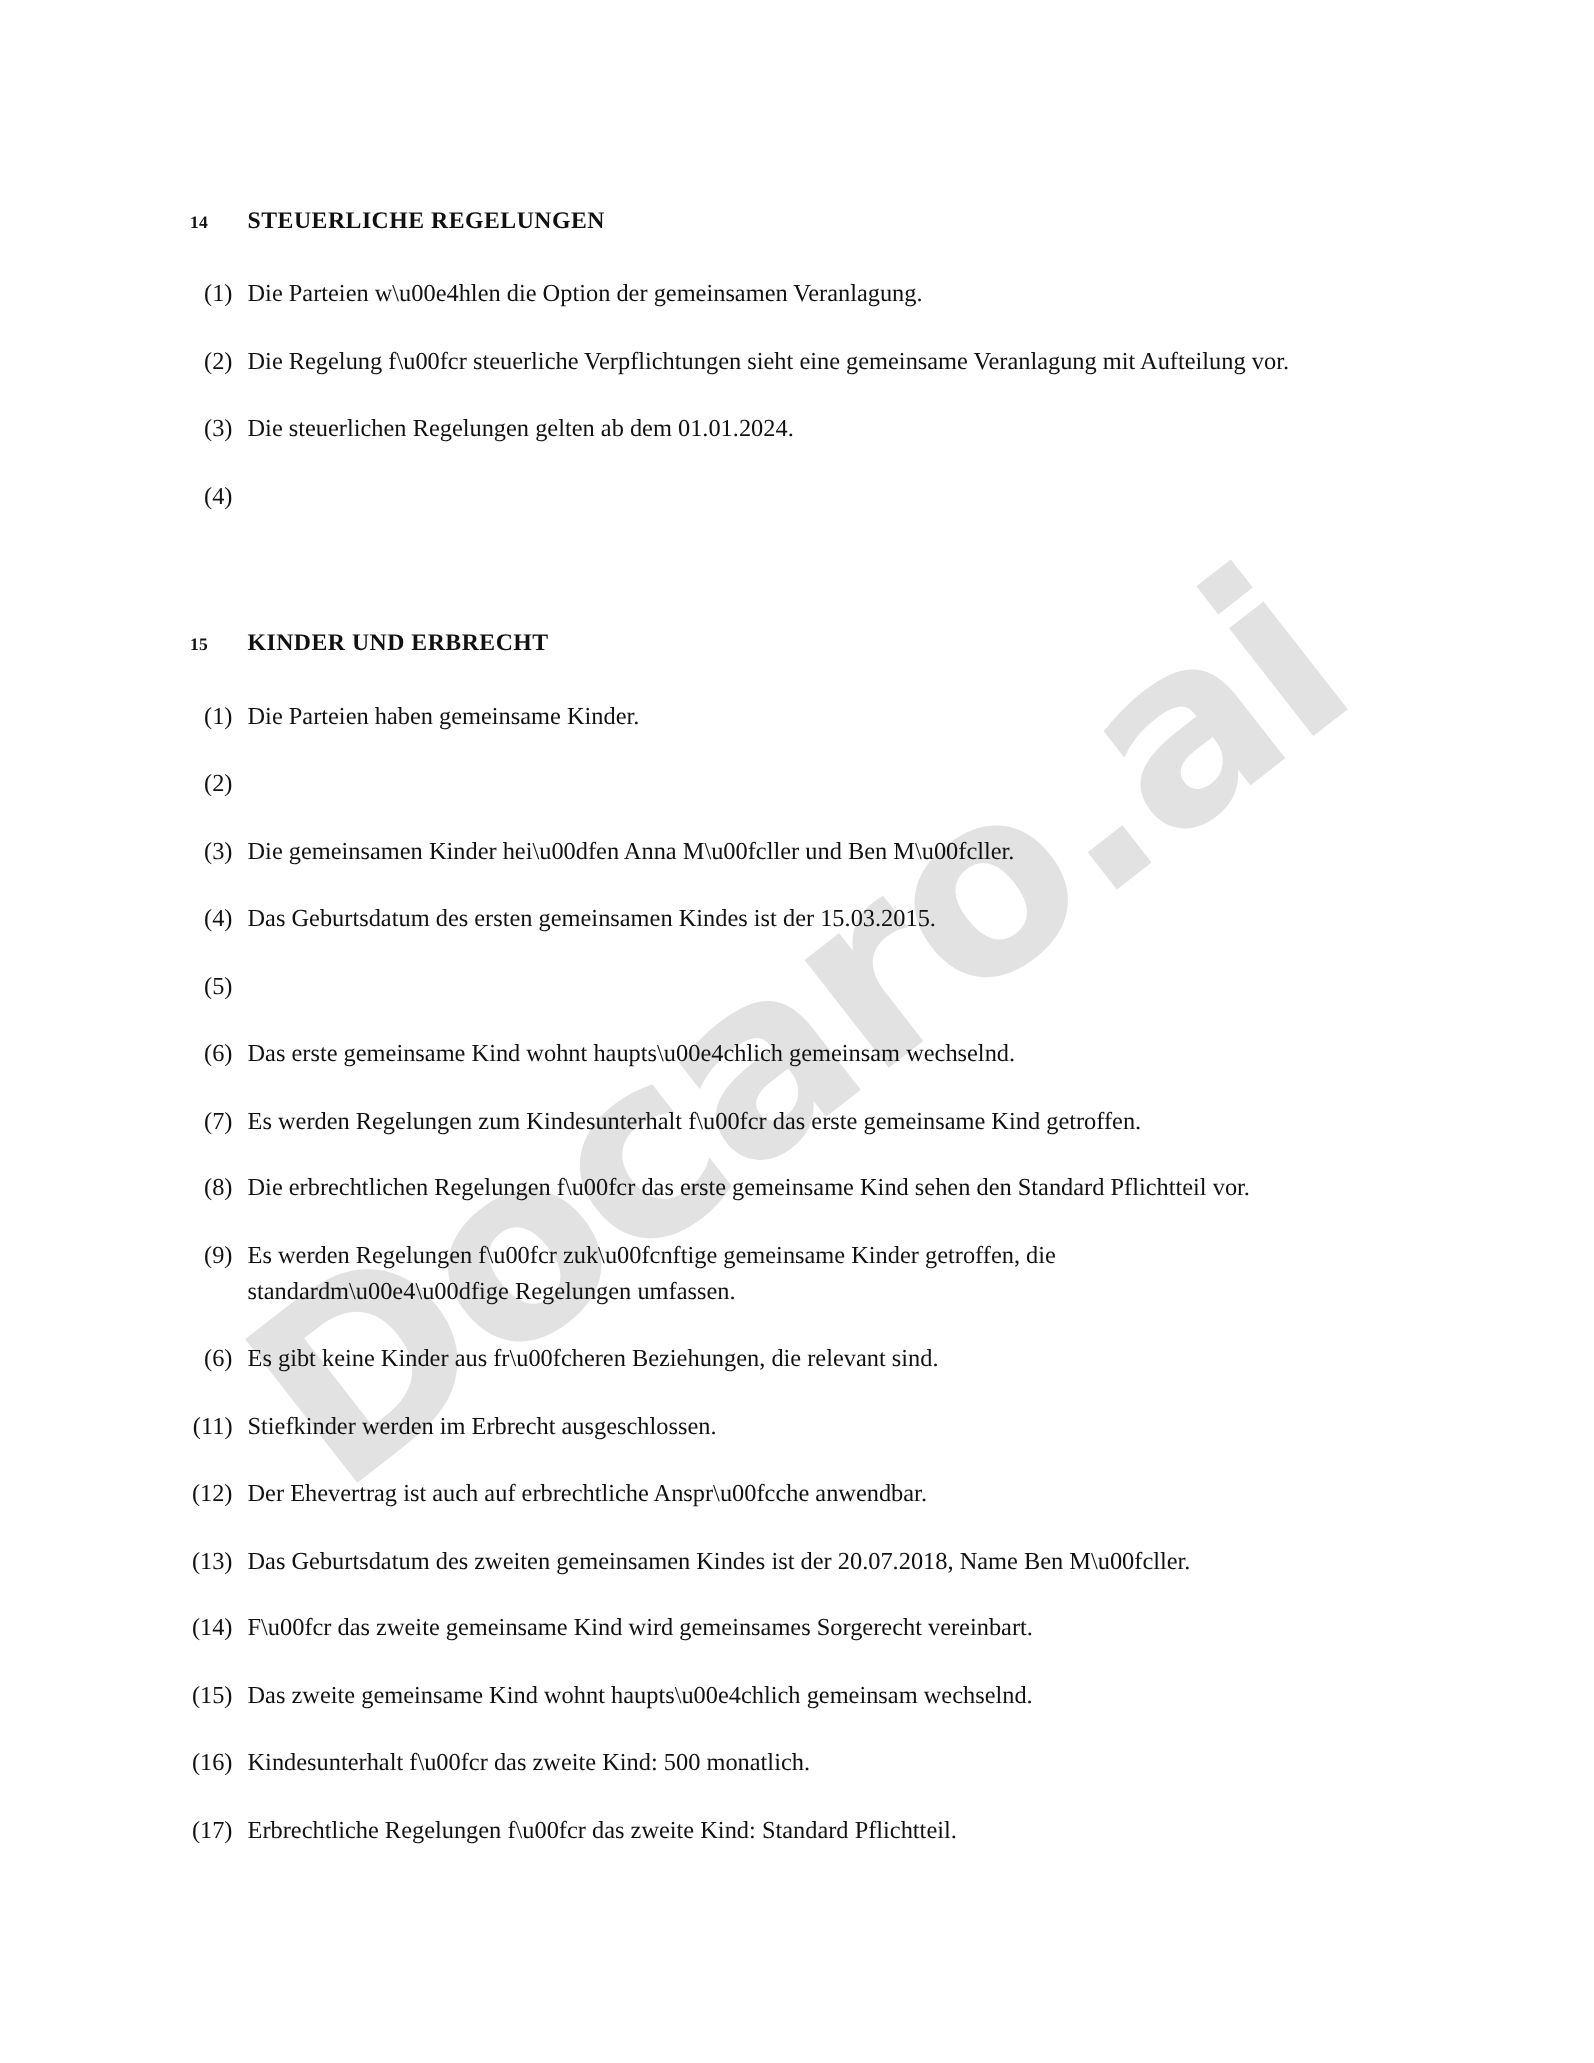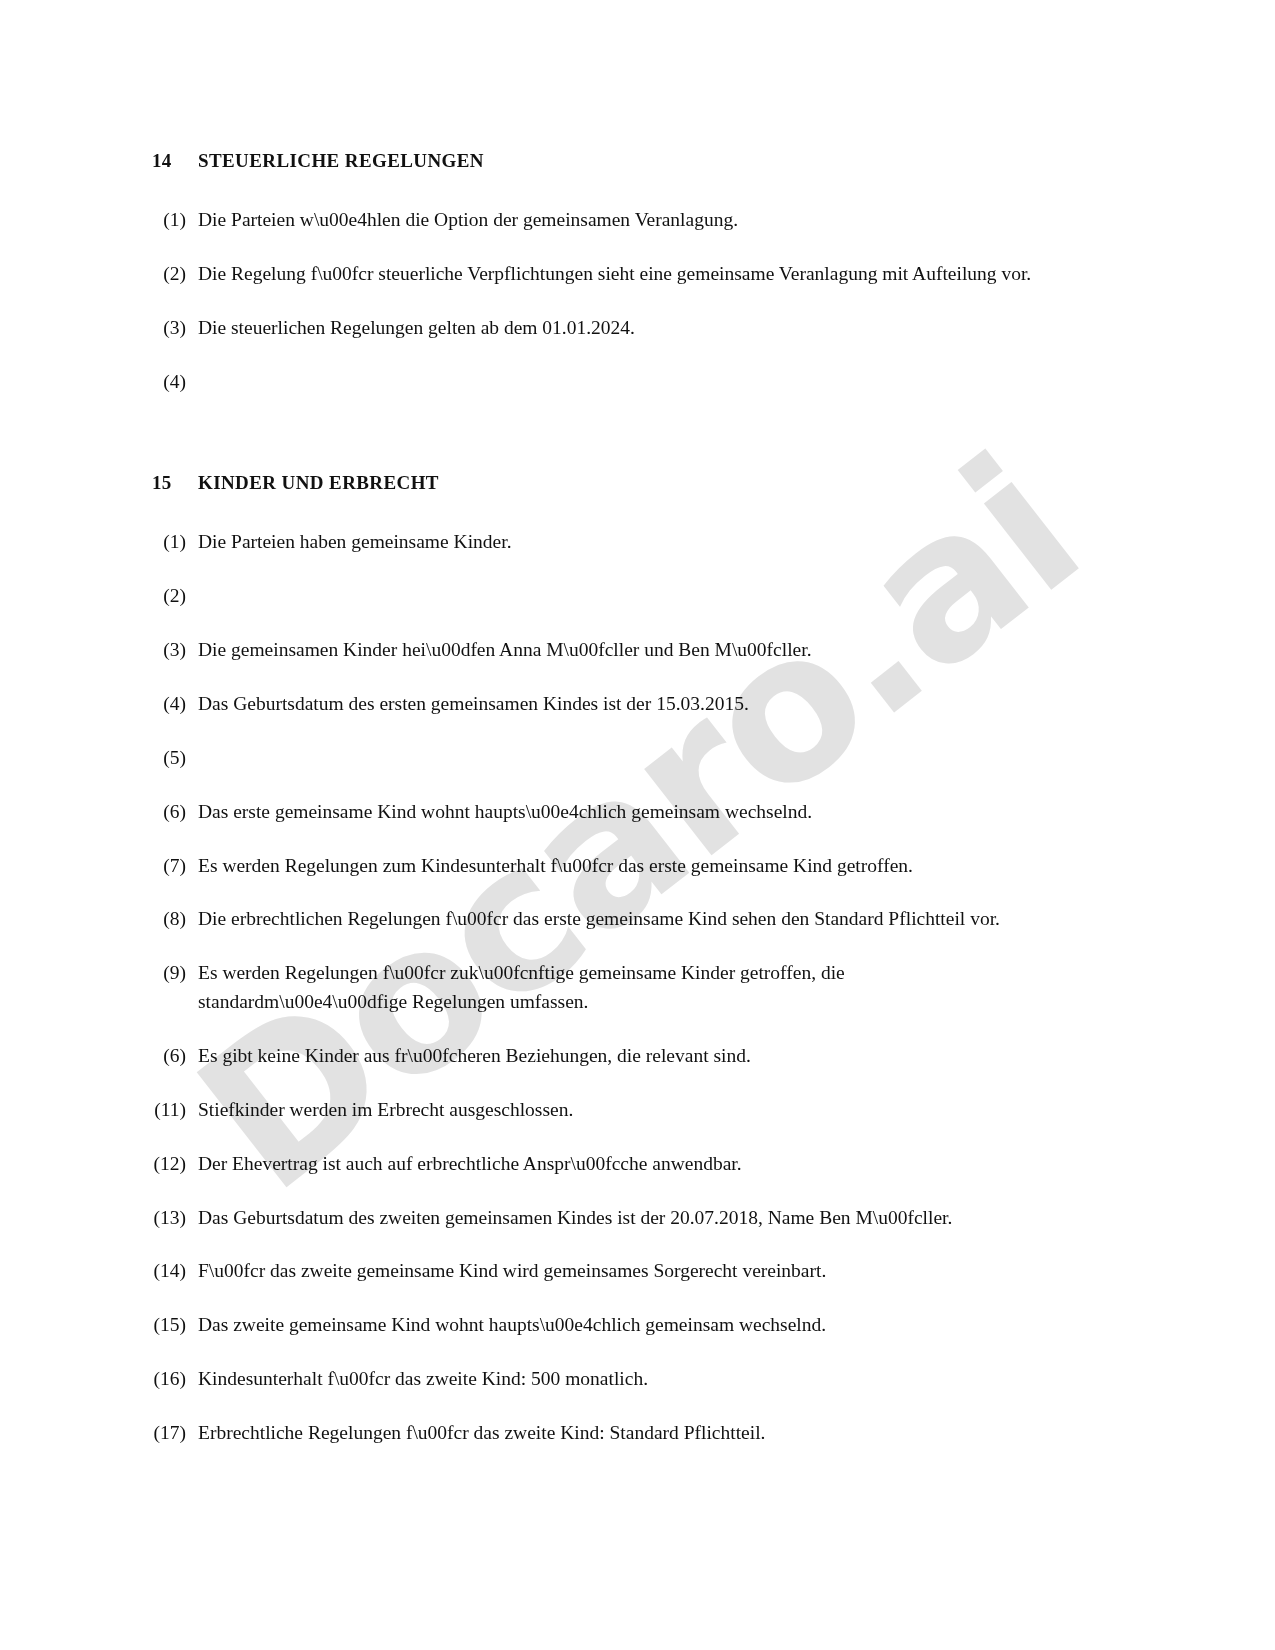--- a/index.html
+++ b/index.html
@@ -64,29 +64,30 @@
   }
 
   .section-heading {
     display: flex;
     align-items: baseline;
     margin: 0 0 34px 0;
     padding-left: 12px;
   }
   .section-heading .sec-num {
     font-weight: 700;
-    font-size: 19px;
+    font-size: 14px;
     width: 46px;
     flex: 0 0 46px;
     letter-spacing: 0.2px;
   }
   .section-heading .sec-title {
     font-weight: 700;
     font-size: 19px;
     letter-spacing: 0.4px;
+    margin-top: 16px;
   }
 
   .clause-list {
     list-style: none;
     margin: 0;
     padding: 0;
   }
 
   .clause {
     display: flex;

